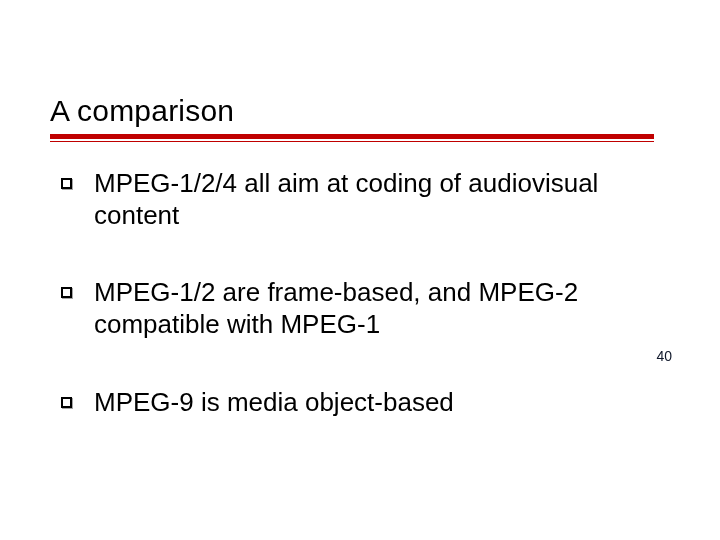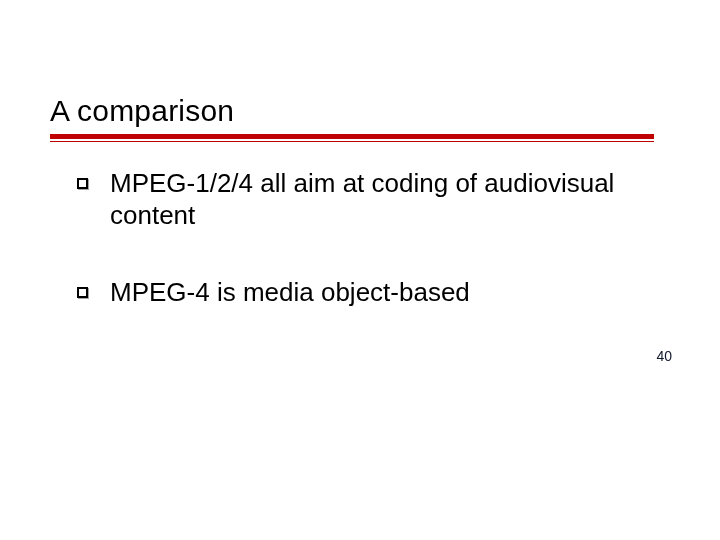--- a/index.html
+++ b/index.html
@@ -45,21 +45,21 @@
   }
   .rule .bar-thin {
     position: absolute;
     left: 0; top: 7px;
     width: 100%;
     height: 1px;
     background: #c00000;
   }
   .body {
     position: absolute;
-    left: 77px;
+    left: 61px;
     top: 168px;
     width: 600px;
   }
   .item {
     display: flex;
     align-items: flex-start;
     margin-bottom: 46px;
   }
   .bullet {
     flex: 0 0 auto;
@@ -97,23 +97,27 @@
     </div>
   </div>
 
   <div class="body">
 
     <div class="item">
       <div class="bullet"></div>
       <div class="text">MPEG-1/2/4 all aim at coding of audiovisual content</div>
     </div>
 
+    <div class="item">
+      <div class="bullet"></div>
+      <div class="text">MPEG-1/2 are frame-based, and MPEG-2 compatible with MPEG-1</div>
+    </div>
 
     <div class="item">
       <div class="bullet"></div>
-      <div class="text">MPEG-4 is media object-based</div>
+      <div class="text">MPEG-9 is media object-based</div>
     </div>
 
   </div>
 
   <div class="pagenum">40</div>
 
 </div>
 
 </body></html>

